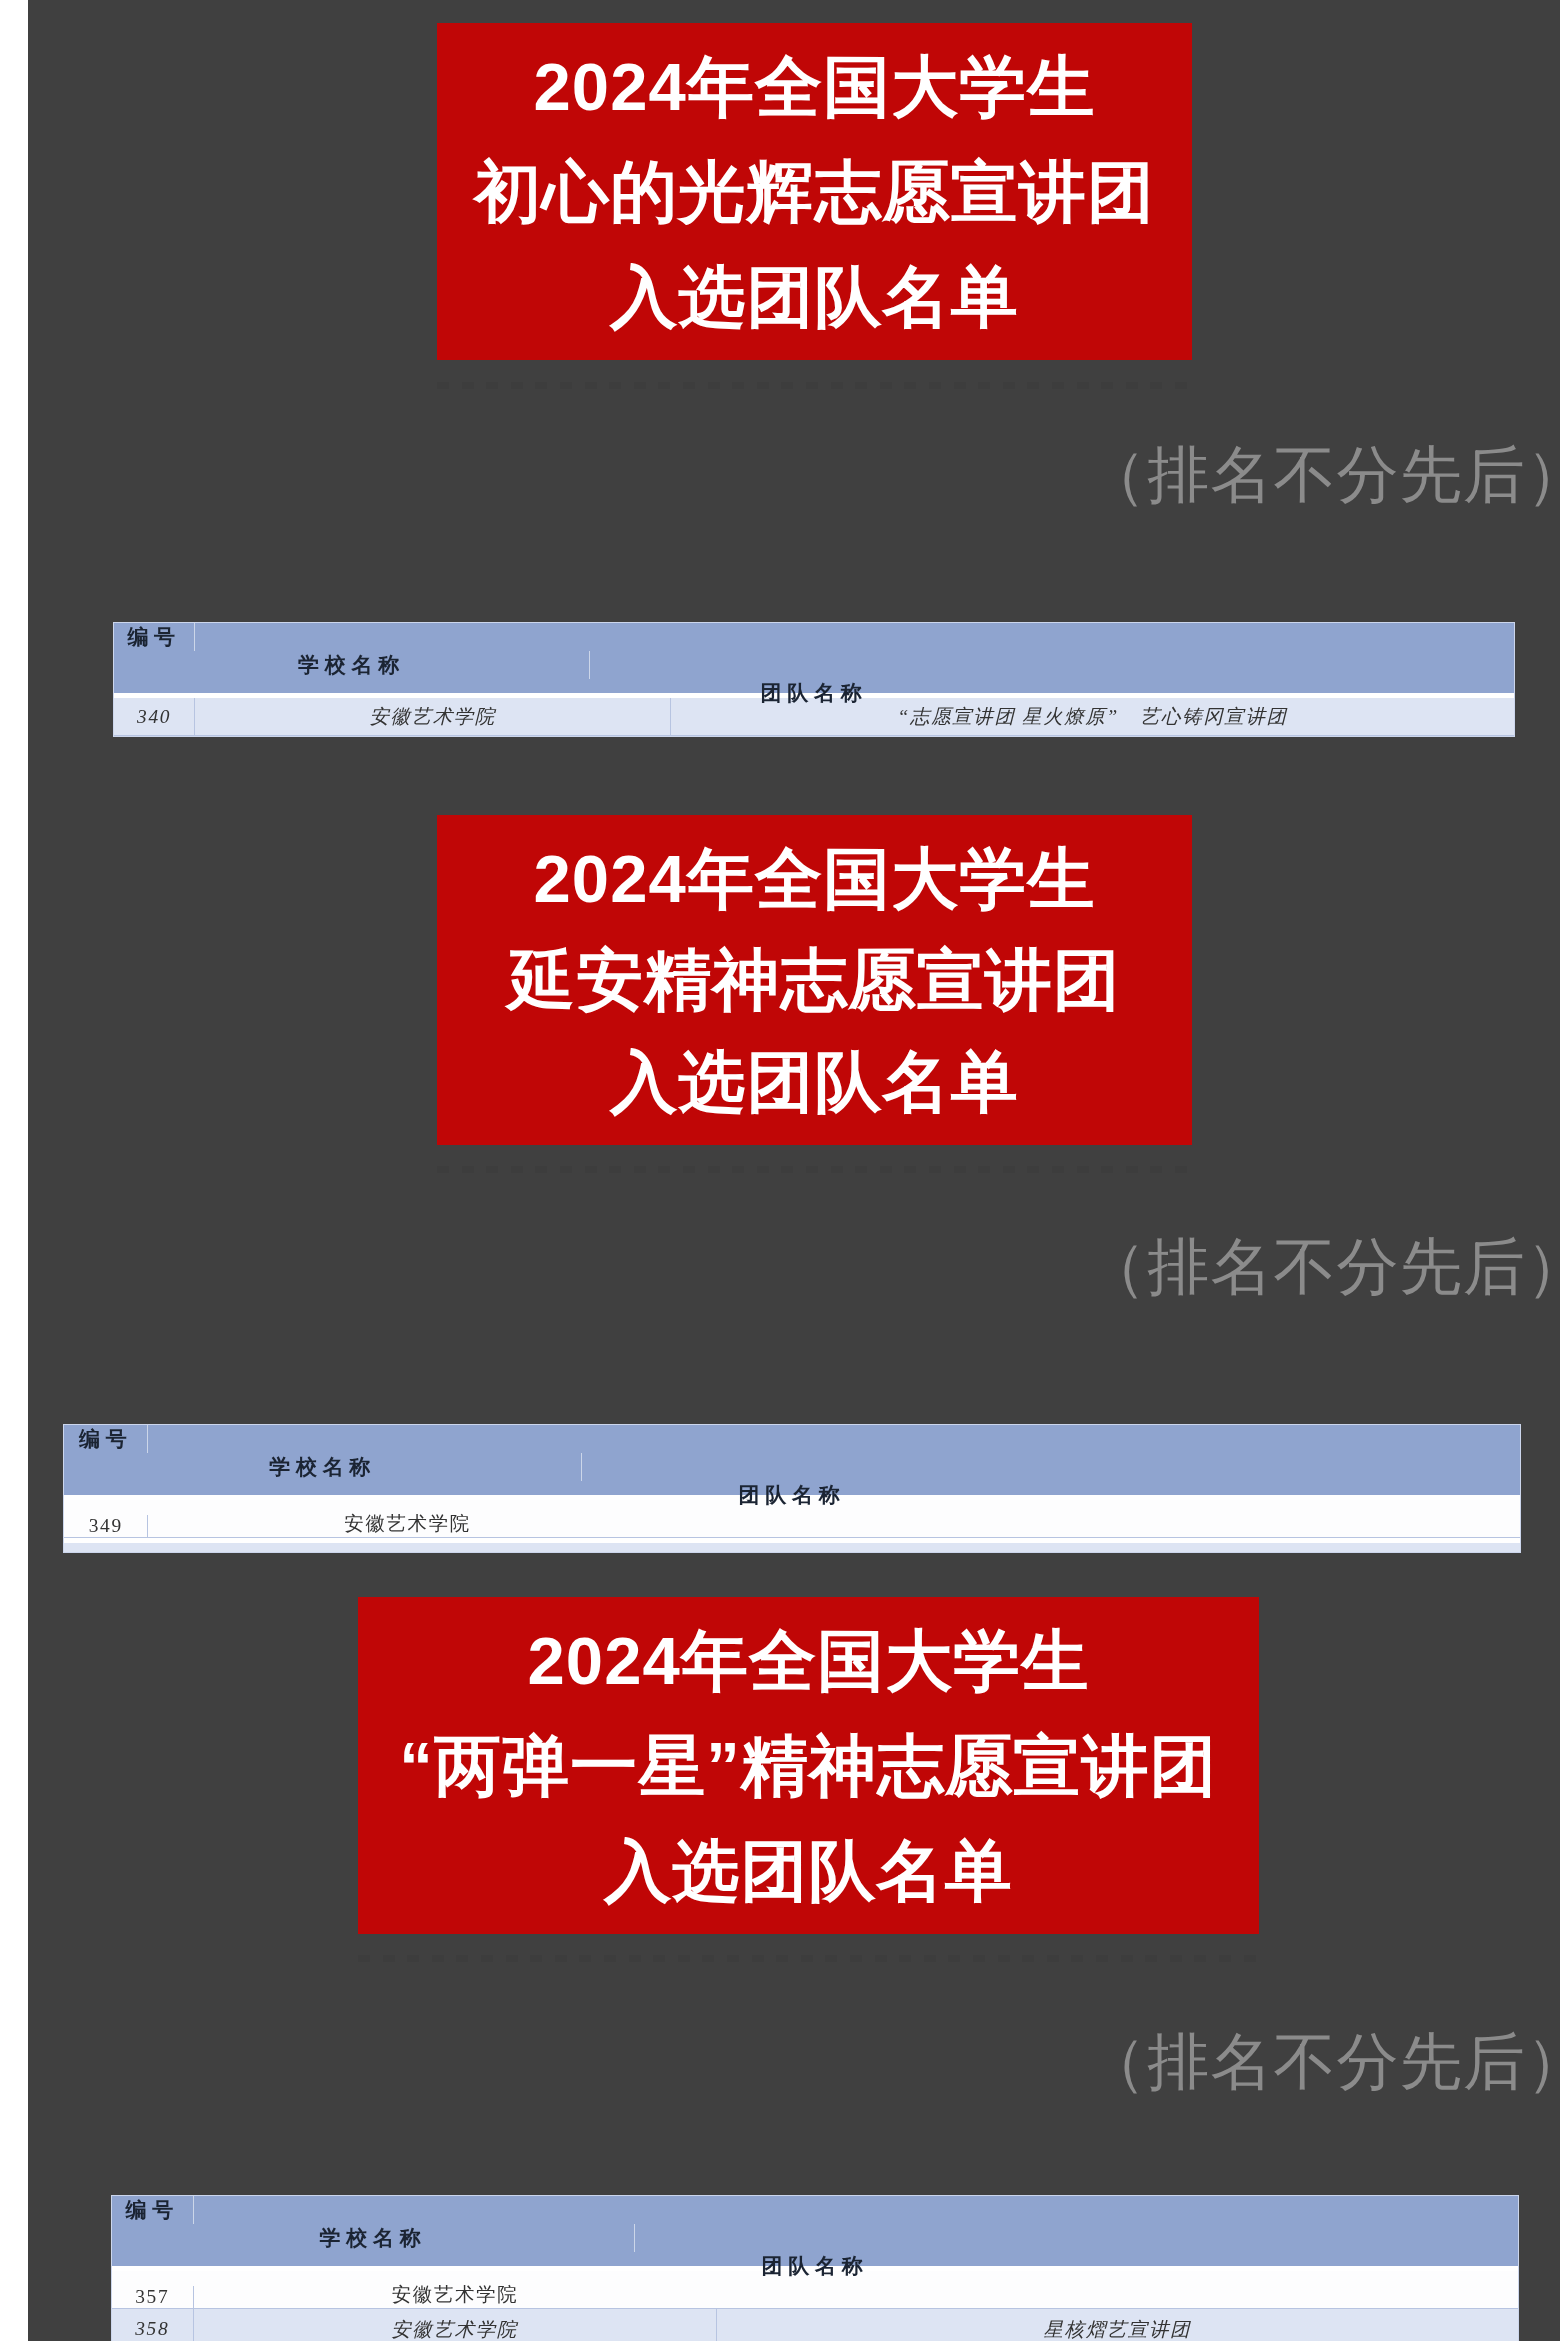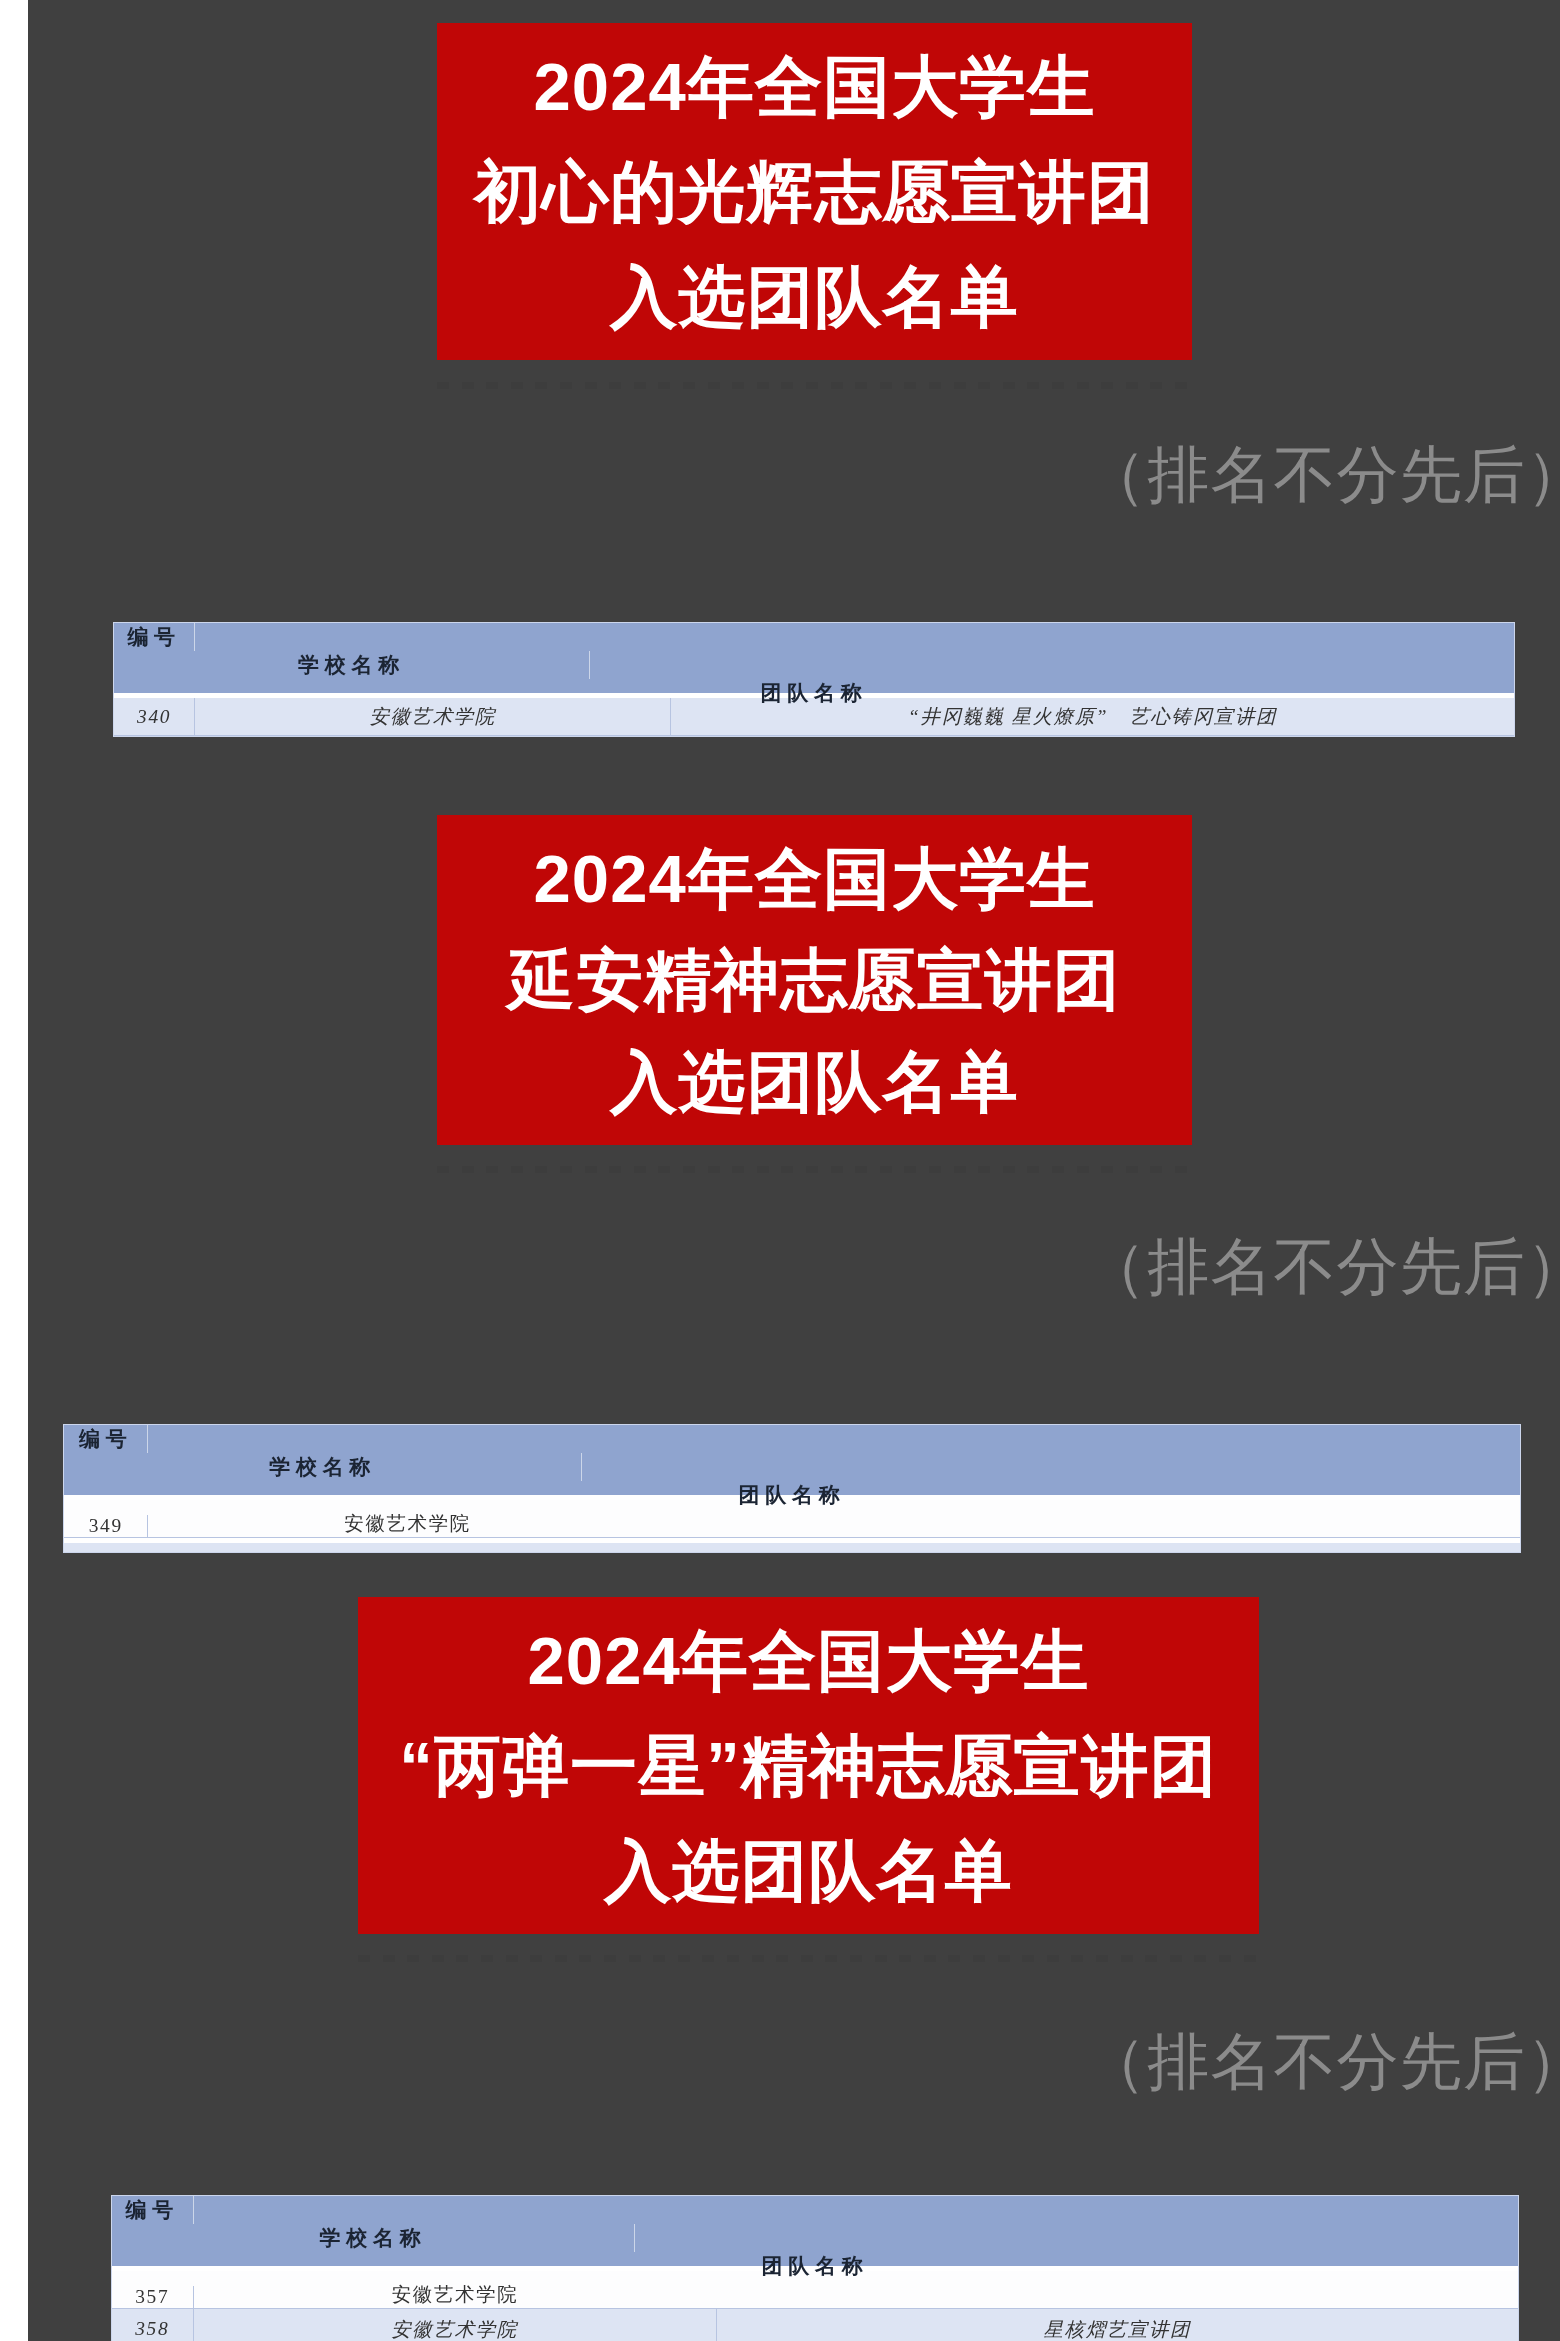--- a/index.html
+++ b/index.html
@@ -137,21 +137,21 @@
   <div class="table t1">
     <div class="thead">
       <div class="c c1">编号</div>
       <div class="c c2">学校名称</div>
       <div class="c c3">团队名称</div>
     </div>
     <div class="tgap"></div>
     <div class="trow alt">
       <div class="c c1">340</div>
       <div class="c c2">安徽艺术学院</div>
-      <div class="c c3">“井冈巍巍 星火燎原”　艺心铸冈宣讲团</div>
+      <div class="c c3">“志愿宣讲团 星火燎原”　艺心铸冈宣讲团</div>
     </div>
   </div>
 
   <div class="banner b2">
     <div>2024年全国大学生</div>
     <div>延安精神志愿宣讲团</div>
     <div>入选团队名单</div>
   </div>
   <div class="dash d2"></div>
   <div class="note n2">（排名不分先后）</div>

